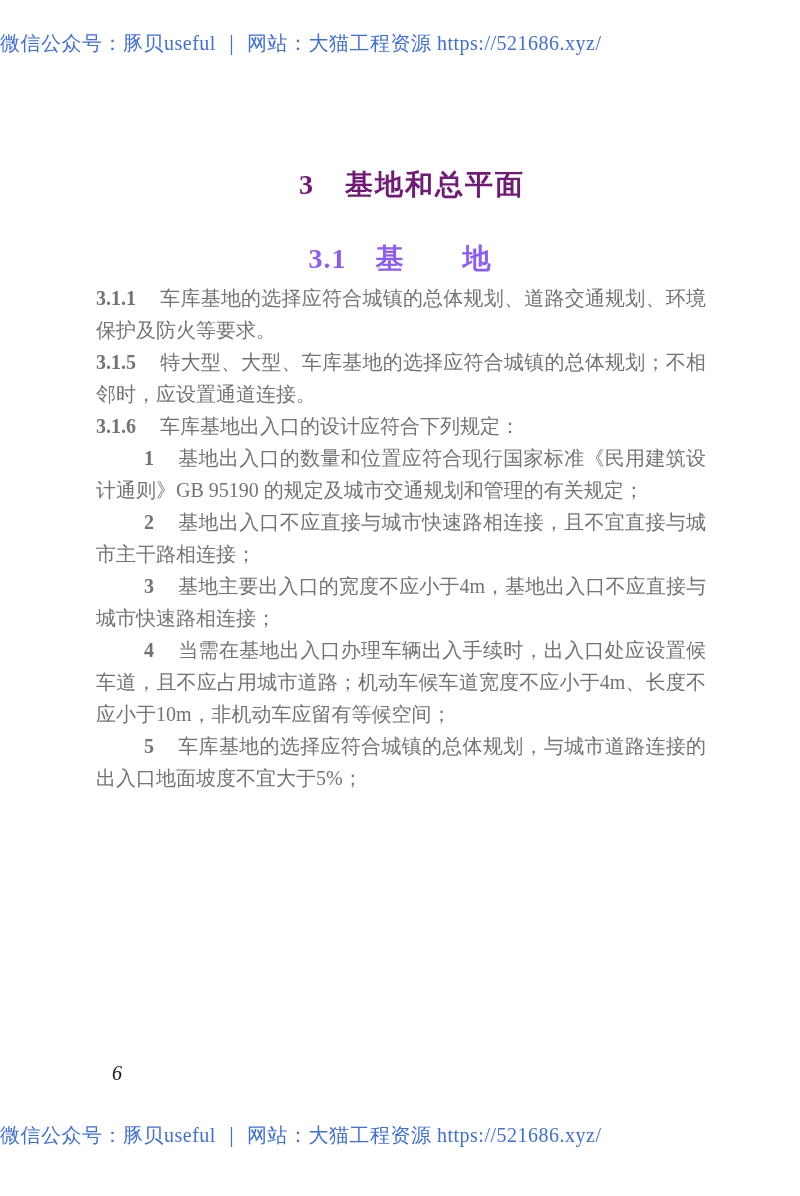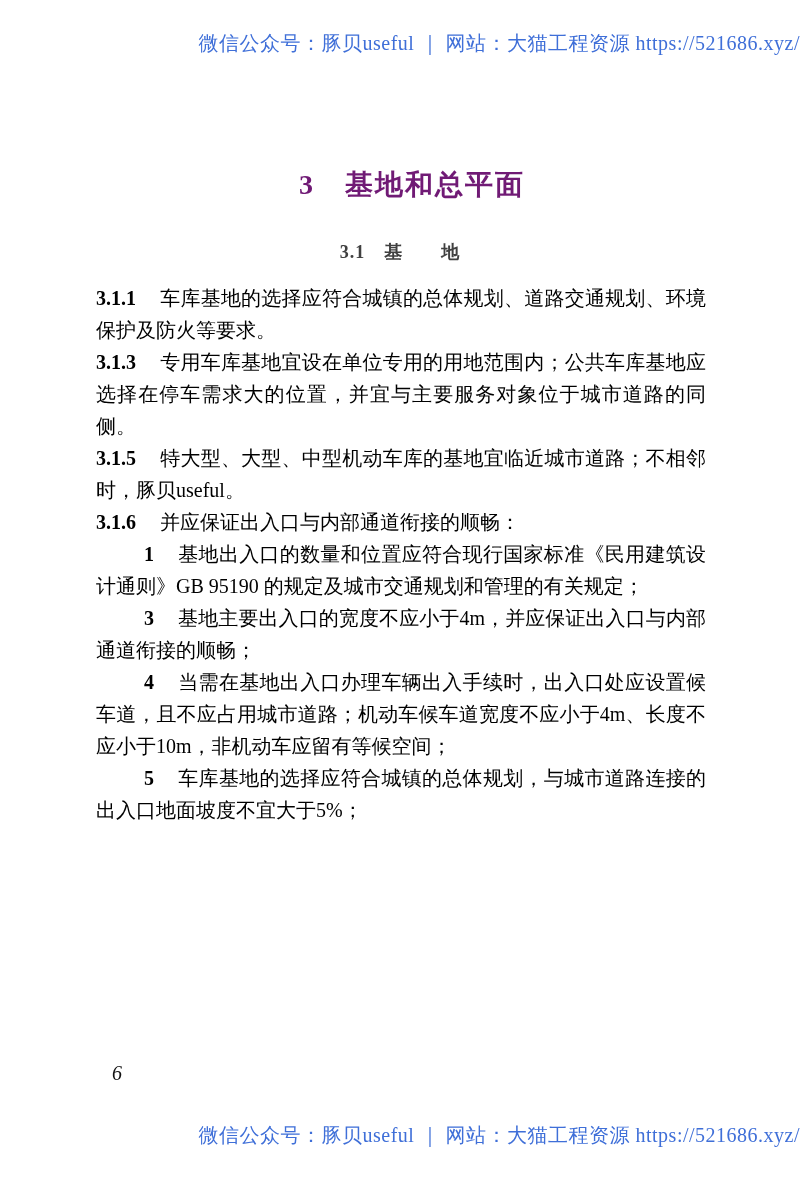--- a/index.html
+++ b/index.html
@@ -10,21 +10,21 @@
     position: relative;
     background: #ffffff;
     color: #111111;
     font-family: "Liberation Serif", "DejaVu Serif", serif;
     overflow: hidden;
   }
   .watermark {
     position: absolute;
     left: 0;
     width: 100%;
-    text-align: right;
+    text-align: left;
     font-size: 20px;
     letter-spacing: 0.5px;
     color: var(--wm-color);
     white-space: nowrap;
   }
   .watermark--top { top: 30px; }
   .watermark--bottom { top: 1122px; }
   .chapter-title {
     position: absolute;
     top: 166px;
@@ -35,34 +35,34 @@
     font-weight: bold;
     letter-spacing: 2px;
     color: #701a75;
   }
   .section-title {
     position: absolute;
     top: 240px;
     left: 0;
     width: 100%;
     text-align: center;
-    font-size: 18px;
+    font-size: 28px;
     font-weight: bold;
     letter-spacing: 1px;
-    color: #404040;
+    color: #8b5cf6;
   }
   .content {
     position: absolute;
     top: 282px;
     left: 96px;
     width: 610px;
     font-size: 20px;
     line-height: 32px;
     text-align: justify;
-    color: #000000;
+    color: #737373;
   }
   .clause { text-indent: 0; }
   .subclause { text-indent: 48px; }
   .num {
     font-weight: bold;
     margin-right: 24px;
     white-space: nowrap;
   }
   .page-number {
     position: absolute;
@@ -82,40 +82,40 @@
 
 <h2 class="section-title">3.1　基　　地</h2>
 
 <div class="content">
 
   <p class="clause">
     <span class="num">3.1.1</span><span>车库基地的选择应符合城镇的总体规划、道路交通规划、环境保护及防火等要求。</span>
   </p>
 
 
-  <p class="clause">
-    <span class="num">3.1.3</span><span>专用车库基地宜设在单位专用的用地范围内；公共车库基地应选择在停车需求大的位置，并宜与主要服务对象位于城市道路的同侧。</span>
-  </p>
 
 
   <p class="clause">
-    <span class="num">3.1.5</span><span>特大型、大型、中型机动车库的基地宜临近城市道路；不相邻时，豚贝useful。</span>
+    <span class="num">3.1.5</span><span>特大型、大型、车库基地的选择应符合城镇的总体规划；不相邻时，应设置通道连接。</span>
   </p>
 
   <p class="clause">
-    <span class="num">3.1.6</span><span>并应保证出入口与内部通道衔接的顺畅：</span>
+    <span class="num">3.1.6</span><span>车库基地出入口的设计应符合下列规定：</span>
   </p>
 
   <p class="subclause">
     <span class="num">1</span><span>基地出入口的数量和位置应符合现行国家标准《民用建筑设计通则》GB 95190 的规定及城市交通规划和管理的有关规定；</span>
   </p>
 
+  <p class="subclause">
+    <span class="num">2</span><span>基地出入口不应直接与城市快速路相连接，且不宜直接与城市主干路相连接；</span>
+  </p>
 
   <p class="subclause">
-    <span class="num">3</span><span>基地主要出入口的宽度不应小于4m，并应保证出入口与内部通道衔接的顺畅；</span>
+    <span class="num">3</span><span>基地主要出入口的宽度不应小于4m，基地出入口不应直接与城市快速路相连接；</span>
   </p>
 
   <p class="subclause">
     <span class="num">4</span><span>当需在基地出入口办理车辆出入手续时，出入口处应设置候车道，且不应占用城市道路；机动车候车道宽度不应小于4m、长度不应小于10m，非机动车应留有等候空间；</span>
   </p>
 
   <p class="subclause">
     <span class="num">5</span><span>车库基地的选择应符合城镇的总体规划，与城市道路连接的出入口地面坡度不宜大于5%；</span>
   </p>
 

